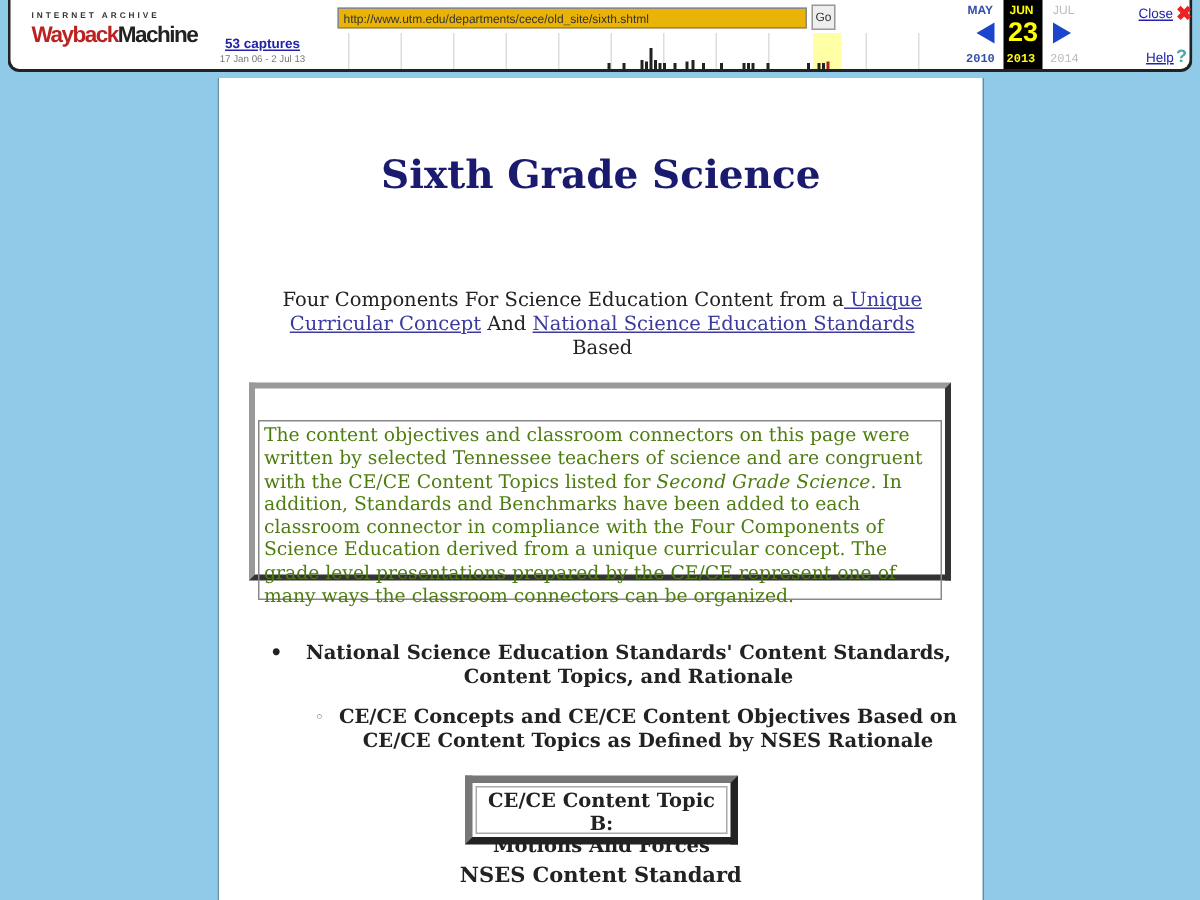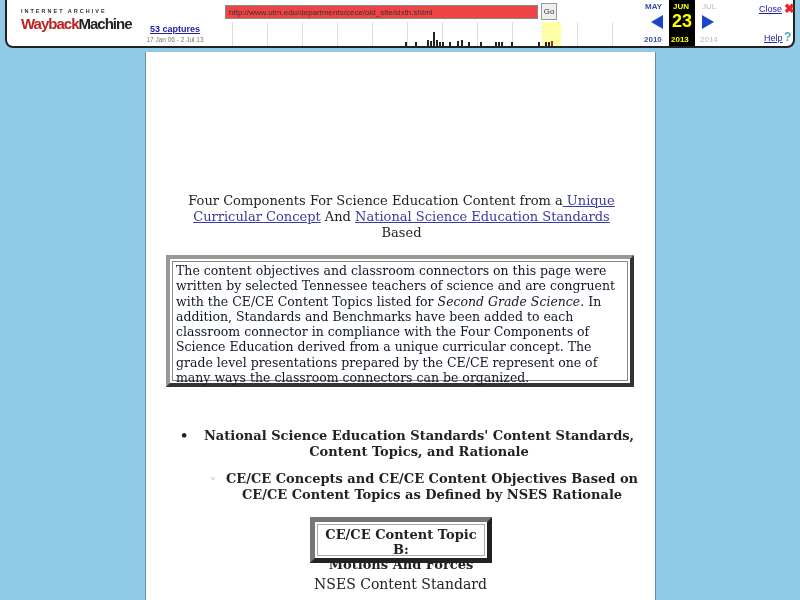--- a/index.html
+++ b/index.html
@@ -16,32 +16,32 @@
   #wm-logo .ia { font-size: 5.5px; letter-spacing: 2px; color: #333; font-weight: bold; }
   #wm-logo .wb { margin-top: 2px; font-size: 15px; font-weight: bold; letter-spacing: -1px; line-height: 16px; font-family: "Liberation Sans Narrow","Liberation Sans", sans-serif; }
   #wm-logo .wb .w { color: #b22; }
   #wm-logo .wb .m { color: #222; }
 
   #wm-captures { position: absolute; left: 132px; top: 24px; width: 72px; text-align: center; }
   #wm-captures a { display: block; font-size: 9px; color: #22a; text-decoration: underline; font-weight: bold; }
   #wm-captures .range { font-size: 6.5px; color: #777; margin-top: 2px; }
 
   #wm-url { position: absolute; left: 218px; top: 5px; width: 313px; height: 14px;
-    border: 1px solid #888; font-size: 8px; padding: 1px 3px; color: #333; background:#ef4444; font-family: "Liberation Sans", sans-serif; }
+    border: 1px solid #888; font-size: 8px; padding: 1px 3px; color: #333; background:#eab308; font-family: "Liberation Sans", sans-serif; }
   #wm-go { position: absolute; left: 534px; top: 3px; width: 16px; height: 17px; font-size: 8px;
     border: 1px solid #999; background: #eee; color: #333; font-family: "Liberation Sans", sans-serif; }
 
   #wm-sparkline { position: absolute; left: 205px; top: 22px; width: 428px; height: 24px; }
   #wm-sparkline .col { position: absolute; top: 0; height: 24px; width: 1px; background: #ddd; }
   #wm-sparkline .bar { position: absolute; bottom: 0; width: 2px; background: #222; }
   #wm-sparkline .cur { position: absolute; left: 330px; top: 0; width: 19px; height: 24px; background: #ffffa6; }
 
   #wm-cal { position: absolute; left: 632px; top: 0; width: 90px; height: 48px; }
   #wm-cal .m { position: absolute; top: 2px; font-size: 8px; font-weight: bold; }
-  #wm-cal .y { position: absolute; top: 35px; font-size: 8px; font-weight: bold; }
+  #wm-cal .y { position: absolute; top: 35px; font-size: 8px; font-weight: bold; font-family: Liberation Mono, monospace; }
   #wm-cal .cur-col { position: absolute; left: 30px; top: 0; width: 26px; height: 46px; background: #000; }
   #wm-cal .day { position: absolute; left: 30px; top: 11px; width: 26px; text-align: center; font-size: 18px; font-weight: bold; color: #ff0; }
   #wm-cal .prev { position: absolute; left: 12px; top: 15px; width: 0; height: 0;
     border-top: 7px solid transparent; border-bottom: 7px solid transparent; border-right: 12px solid #1c45cc; }
   #wm-cal .next { position: absolute; left: 63px; top: 15px; width: 0; height: 0;
     border-top: 7px solid transparent; border-bottom: 7px solid transparent; border-left: 12px solid #1c45cc; }
 
   #wm-close { position: absolute; left: 752px; top: 4px; font-size: 9px; color: #22a; text-decoration: underline; }
   #wm-close-x { position: absolute; left: 777px; top: 1px; font-size: 13px; color: #e22; font-weight: bold; }
   #wm-help { position: absolute; left: 757px; top: 33px; font-size: 9px; color: #22a; text-decoration: underline; }
@@ -55,35 +55,35 @@
   }
   #title { position: absolute; top: 50px; left: 0; width: 100%; font-size: 26px; font-weight: bold; color: #1a1a6e; }
   #subtitle { position: absolute; top: 96px; left: 0; width: 100%; font-size: 14px; color: #3a3a8a; line-height: 17px; }
   #intro { position: absolute; top: 141px; left: 30px; width: 451px; font-size: 13px; line-height: 16px; color: #222; }
   #intro a { color: #3a3aa0; text-decoration: underline; }
 
   #notice {
     position: absolute; left: 20px; top: 203px; width: 468px; height: 132px;
     border: 4px solid; border-color: #999 #333 #333 #999; padding: 2px;
   }
-  #notice .inner { border: 1px solid #888; width: 100%; height: 100%; padding: 1px 3px; text-align: left; font-size: 12.5px; line-height: 15.3px; color: #0f172a; }
+  #notice .inner { border: 1px solid #888; width: 100%; height: 100%; padding: 1px 3px; text-align: left; font-size: 12.5px; line-height: 15.3px; color: #4d7c0f; margin-top: 19px; }
 
   #lvl1 { position: absolute; top: 376px; left: 34px; width: 460px; font-size: 13px; font-weight: bold; line-height: 16px; }
   #lvl1 .bullet { position: absolute; left: 0; top: 0; font-size: 13px; }
   #lvl1 .txt { margin-left: 18px; }
   #lvl2 { position: absolute; top: 419px; left: 64px; width: 430px; font-size: 13px; font-weight: bold; line-height: 16px; }
   #lvl2 .bullet { position: absolute; left: 0; top: 0; font-size: 10px; color: #555; }
   #lvl2 .txt { margin-left: 14px; }
 
   #topic-box {
     position: absolute; left: 164px; top: 465px; width: 182px; height: 46px;
     border: 5px solid; border-color: #777 #222 #222 #777; padding: 2px;
   }
   #topic-box .inner { border: 1px solid #aaa; height: 100%; font-size: 13px; font-weight: bold; line-height: 15px; padding-top: 2px; }
-  #nses { position: absolute; top: 524px; left: 0; width: 100%; font-size: 14px; font-weight: normal; }
+  #nses { position: absolute; top: 524px; left: 0; width: 100%; font-size: 14px; font-weight: bold; }
 </style>
 </head>
 <body>
 
 <div id="wm-toolbar">
   <div id="wm-logo">
     <div class="ia">INTERNET ARCHIVE</div>
     <div class="wb"><span class="w">Wayback</span><span class="m">Machine</span></div>
   </div>
 
@@ -144,20 +144,21 @@
     <span class="y" style="left:61px;color:#bbb;font-weight:normal">2014</span>
   </div>
 
   <a id="wm-close">Close</a>
   <span id="wm-close-x">✖</span>
   <a id="wm-help">Help</a>
   <span id="wm-help-q">?</span>
 </div>
 
 <div id="page">
+  <h1 id="title">Sixth Grade Science</h1>
   <div id="intro"><span>Four Components For Science Education Content from a</span><a> Unique Curricular Concept</a><span> And </span><a>National Science Education Standards</a><span> Based</span></div>
 
   <div id="notice">
     <div class="inner"><span>The content objectives and classroom connectors on this page were written by selected Tennessee teachers of science and are congruent with the CE/CE Content Topics listed for </span><i>Second Grade Science</i><span>. In addition, Standards and Benchmarks have been added to each classroom connector in compliance with the Four Components of Science Education derived from a unique curricular concept. The grade level presentations prepared by the CE/CE represent one of many ways the classroom connectors can be organized.</span></div>
   </div>
 
   <div id="lvl1">
     <span class="bullet">•</span>
     <div class="txt">National Science Education Standards' Content Standards, Content Topics, and Rationale</div>
   </div>

